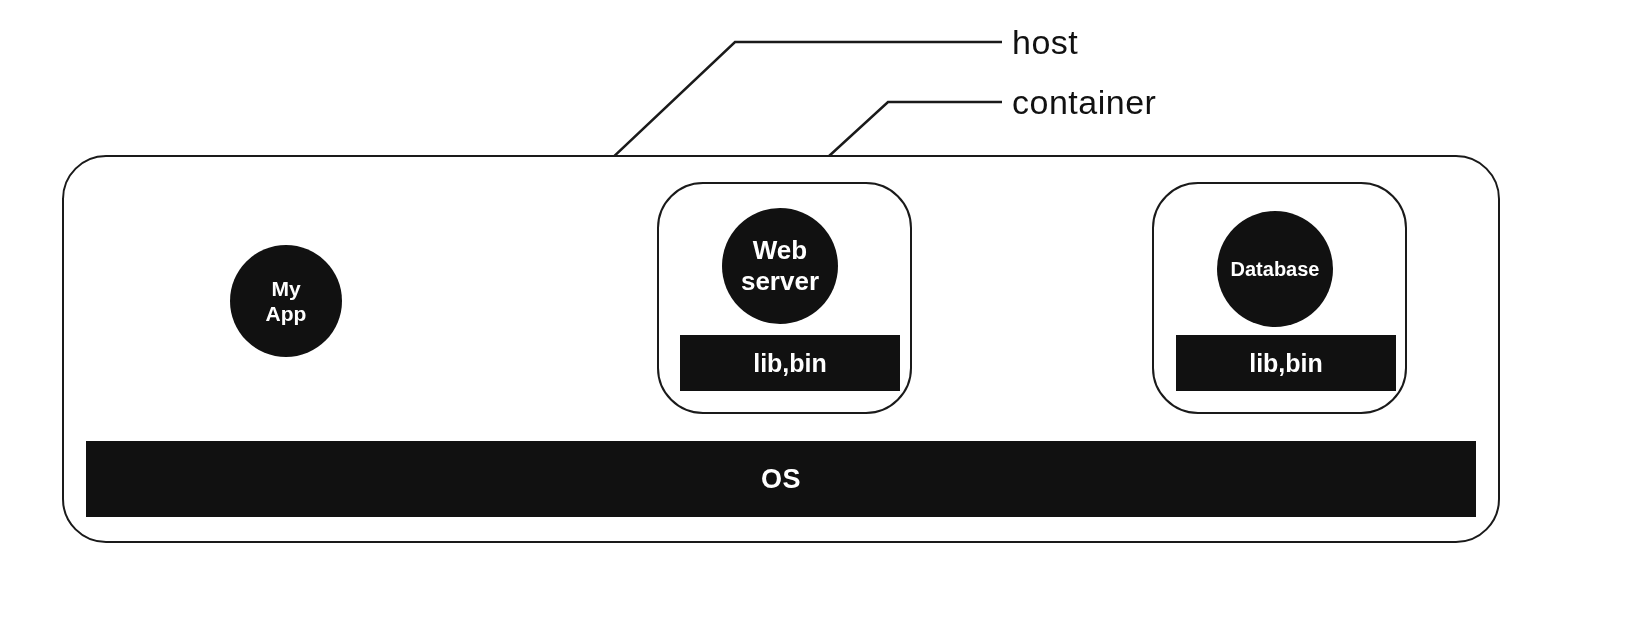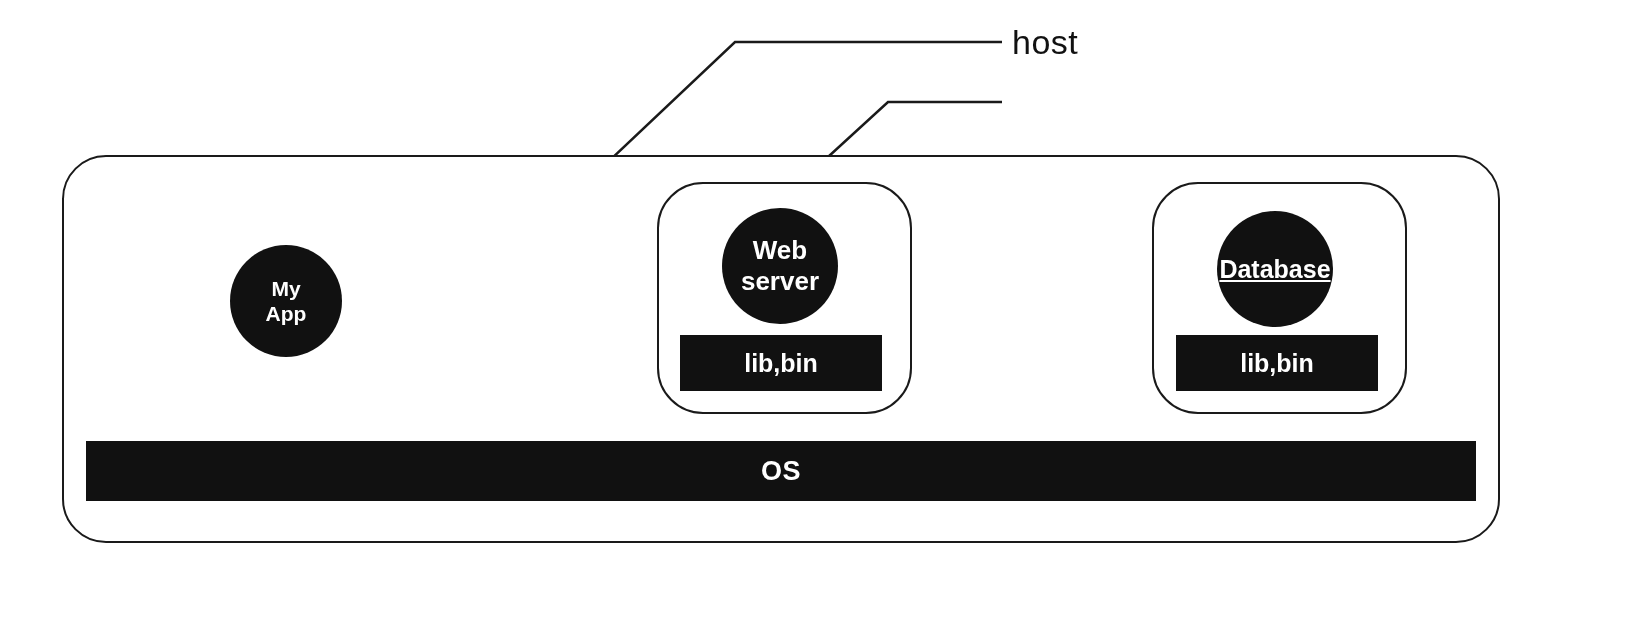--- a/index.html
+++ b/index.html
@@ -80,44 +80,44 @@
       line-height: 1.2;
       text-align: center;
     }
     .service-circle {
       width: 116px;
       height: 116px;
       font-size: 26px;
       line-height: 1.2;
     }
     .service-circle.s1 { left: 722px; top: 208px; }
-    .service-circle.s2 { left: 1217px; top: 211px; font-size: 25px; text-decoration: underline; }
+    .service-circle.s2 { left: 1217px; top: 211px; font-size: 20px; }
 
     .lib-bar {
       position: absolute;
       top: 335px;
-      width: 202px;
+      width: 220px;
       height: 56px;
       background: #111111;
       color: #ffffff;
       display: flex;
       align-items: center;
       justify-content: center;
       font-weight: 700;
       font-size: 25px;
     }
     .lib-bar.b1 { left: 680px; }
     .lib-bar.b2 { left: 1176px; }
 
     .os-bar {
       position: absolute;
       left: 86px;
       top: 441px;
       width: 1390px;
-      height: 60px;
+      height: 76px;
       background: #111111;
       color: #ffffff;
       display: flex;
       align-items: center;
       justify-content: center;
       font-weight: 700;
       font-size: 27px;
       letter-spacing: 0.5px;
     }
   </style>
@@ -128,20 +128,21 @@
 
   <svg class="leaders" viewBox="0 0 1629 620" xmlns="http://www.w3.org/2000/svg">
     <polyline points="1002,42 735,42 465,297" fill="none" stroke="#1a1a1a" stroke-width="2.5"></polyline>
     <circle cx="465" cy="297" r="4.5" fill="#1a1a1a"></circle>
     <polyline points="1002,102 888,102 781,200" fill="none" stroke="#1a1a1a" stroke-width="2.5"></polyline>
     <circle cx="781" cy="200" r="4.5" fill="#1a1a1a"></circle>
   </svg>
 
   <div class="annotation host-label">host</div>
 
+  <div class="annotation container-label">container</div>
 
   <div class="host-box"></div>
 
   <div class="container-box c1"></div>
   <div class="container-box c2"></div>
 
   <div class="node-circle app-circle">My
 App</div>
 
   <div class="node-circle service-circle s1">Web

